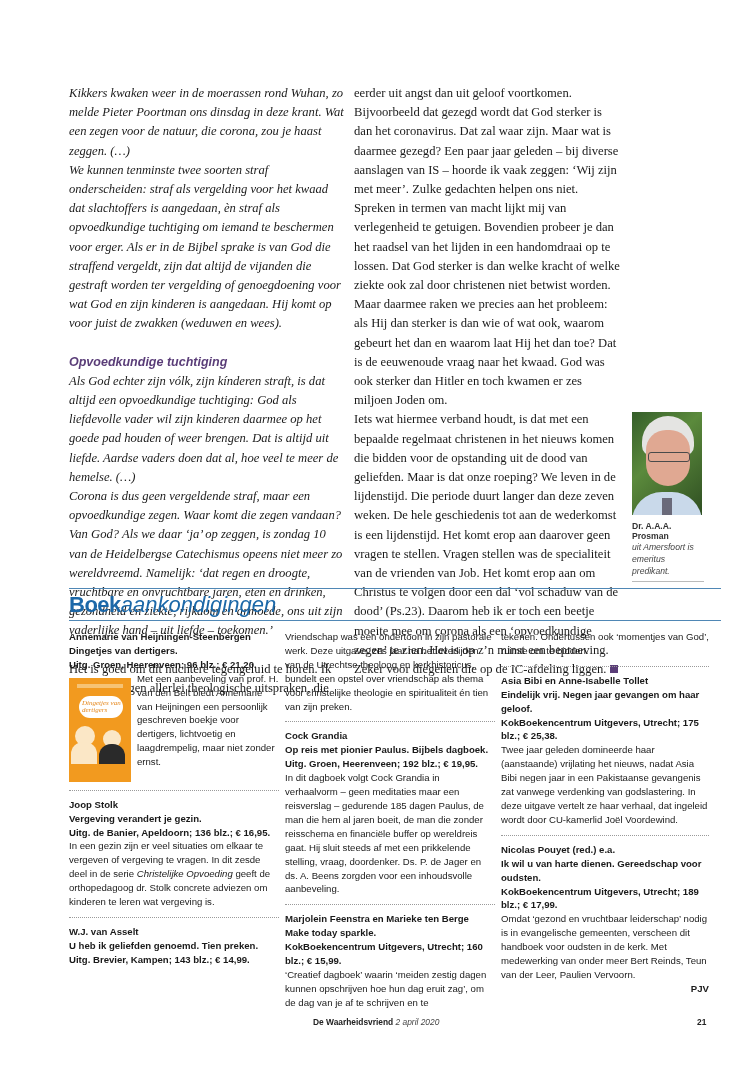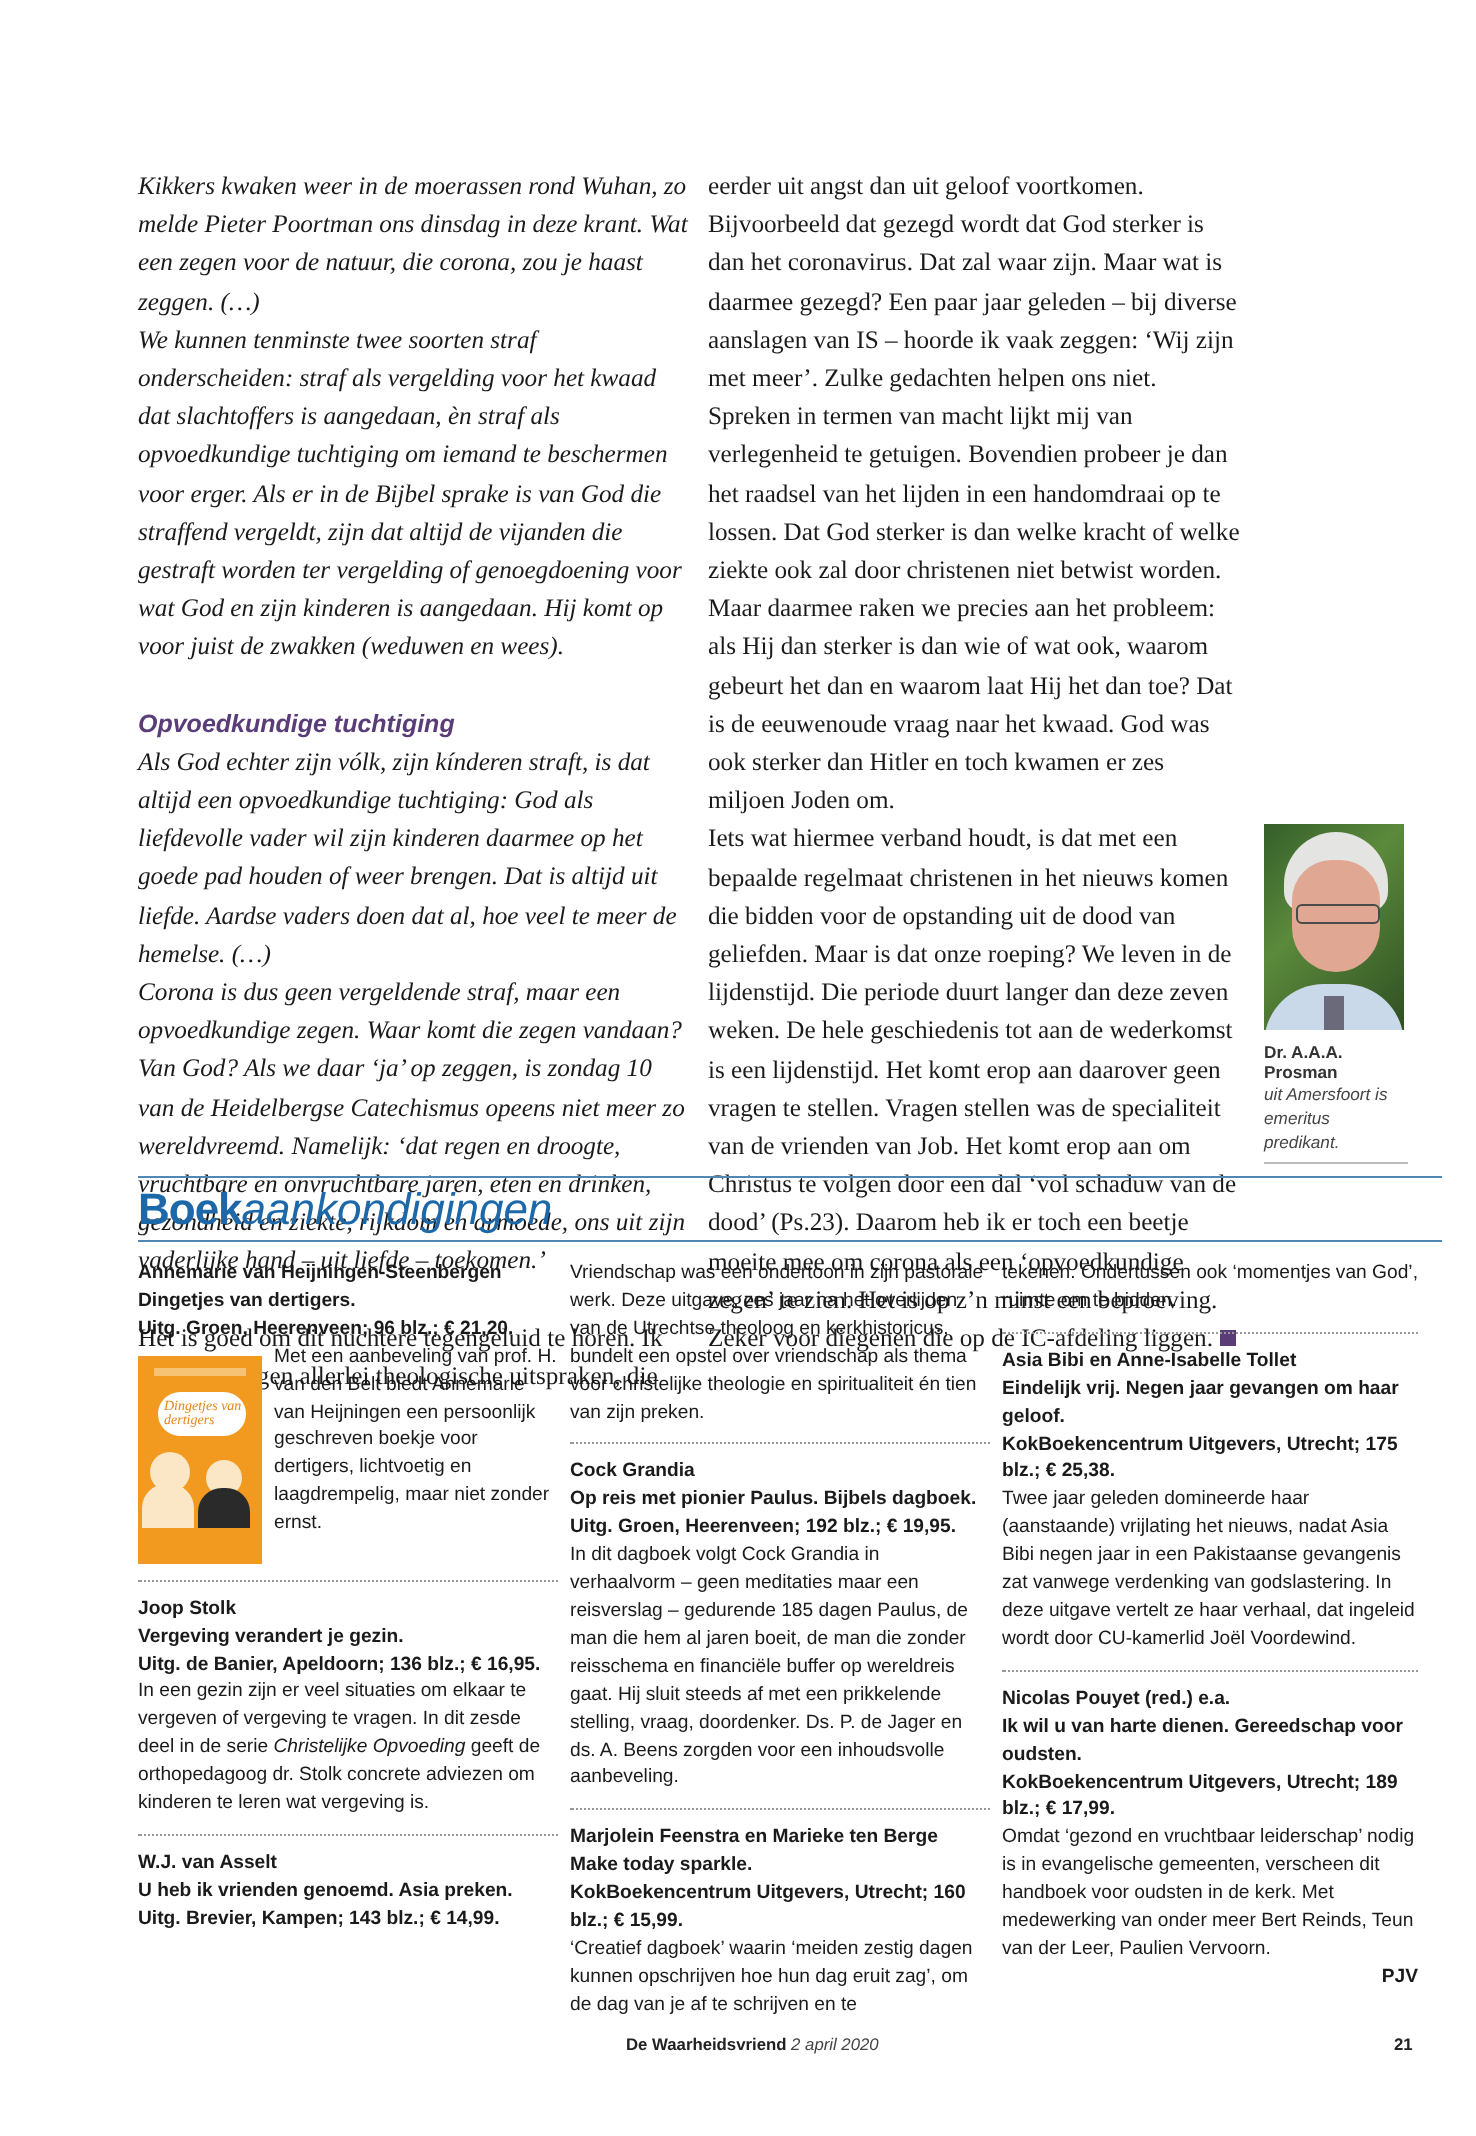--- a/index.html
+++ b/index.html
@@ -117,21 +117,21 @@
   <div class="dots"></div>
   <div class="book">
     <div class="b">Joop Stolk</div>
     <div class="b">Vergeving verandert je gezin.</div>
     <div class="b">Uitg. de Banier, Apeldoorn; 136 blz.; € 16,95.</div>
     <div><span>In een gezin zijn er veel situaties om elkaar te vergeven of vergeving te vragen. In dit zesde deel in de serie </span><i>Christelijke Opvoeding</i><span> geeft de orthopedagoog dr. Stolk concrete adviezen om kinderen te leren wat vergeving is.</span></div>
   </div>
   <div class="dots"></div>
   <div class="book">
     <div class="b">W.J. van Asselt</div>
-    <div class="b">U heb ik vrienden genoemd. Asia preken.</div>
+    <div class="b">U heb ik geliefden genoemd. Tien preken.</div>
     <div class="b">Uitg. Brevier, Kampen; 143 blz.; € 14,99.</div>
   </div>
 </div>
 
 <div id="bcol2" class="bcol">
   <div class="book">Vriendschap was een ondertoon in zijn pastorale werk. Deze uitgave, zes jaar na het overlijden van de Utrechtse theoloog en kerkhistoricus, bundelt een opstel over vriendschap als thema voor christelijke theologie en spiritualiteit én tien van zijn preken.</div>
   <div class="dots"></div>
   <div class="book">
     <div class="b">Cock Grandia</div>
     <div class="b">Op reis met pionier Paulus. Bijbels dagboek.</div>

